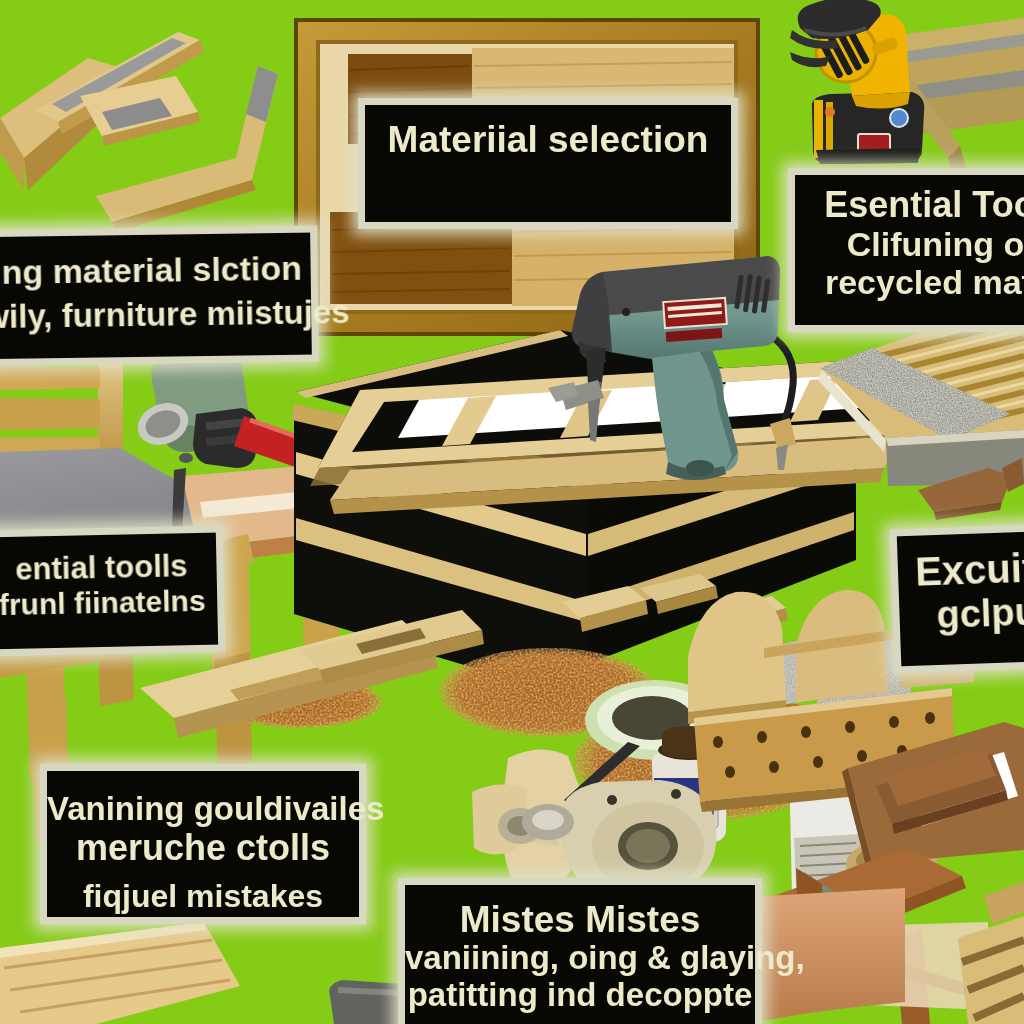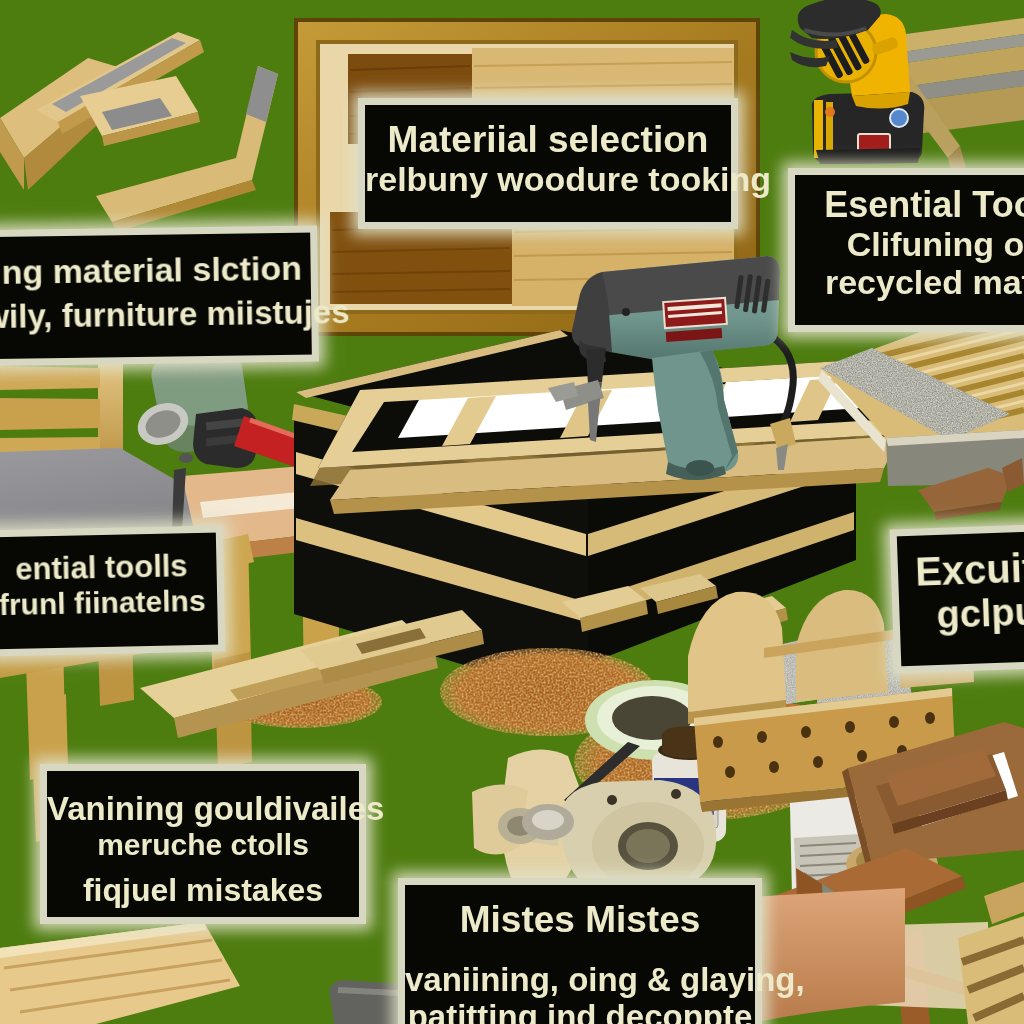--- a/index.html
+++ b/index.html
@@ -1,16 +1,16 @@
 <!DOCTYPE html>
 <html><head>
 <meta charset="utf-8">
 <style>
   html,body{margin:0;padding:0;background:#ffffff;}
-  #stage{position:relative;width:1024px;height:1024px;overflow:hidden;background:#4d7c0f;
+  #stage{position:relative;width:1024px;height:1024px;overflow:hidden;background:#84cc16;
          font-family:"Liberation Sans",sans-serif;}
   #scene{position:absolute;left:0;top:0;}
   .label{position:absolute;background:#070703;border:7px solid #d8d8c2;
          box-shadow:0 0 14px 6px rgba(224,224,198,.9);
          color:#edeac9;font-weight:bold;text-align:center;
          filter:blur(.5px);line-height:1.12;}
   .label .ln{white-space:nowrap;}
 </style>
 </head>
 <body>
@@ -483,21 +483,20 @@
     <path d="M545,952 Q500,952 444,978 Q432,984 438,996 Q444,1006 458,1002 Q512,984 552,978 Z" fill="#dda578"></path>
     <path d="M560,980 Q510,982 452,1008 Q440,1014 446,1024 L560,1024 Z" fill="#d09060"></path>
     <path d="M580,1006 Q540,1008 492,1024 L584,1024 Z" fill="#c38252"></path>
     <path d="M610,922 Q570,916 538,936 Q526,944 534,956 Q542,966 556,960 Q586,946 614,944 Z" fill="#e2ad80"></path>
     <path d="M700,916 Q660,900 620,906" stroke="#b87848" stroke-width="5" fill="none" opacity="0.6"></path>
   </g>
 </svg>
 
 <div class="label" style="left:358px;top:98px;width:366px;height:103px;padding-top:14px;">
   <div class="ln" style="font-size:37px;">Materiial selection</div>
-  <div class="ln" style="font-size:34px;">relbuny woodure tooking</div>
 </div>
 
 <div class="label" style="left:-44px;top:228px;width:348px;height:106px;padding-top:16px;transform:rotate(-0.8deg);">
   <div class="ln" style="font-size:34px;">ning material slction</div>
   <div class="ln" style="font-size:33px;margin-top:8px;">owily, furniture miistujes</div>
 </div>
 
 <div class="label" style="left:788px;top:168px;width:300px;height:140px;padding-top:10px;">
   <div class="ln" style="font-size:36px;">Esential Tools</div>
   <div class="ln" style="font-size:34px;">Clifuning oil</div>
@@ -509,23 +508,23 @@
   <div class="ln" style="font-size:30px;">frunl fiinatelns</div>
 </div>
 
 <div class="label" style="left:892px;top:526px;width:190px;height:116px;padding-top:14px;transform:rotate(-2deg);">
   <div class="ln" style="font-size:40px;">Excuitta</div>
   <div class="ln" style="font-size:38px;">gclpur</div>
 </div>
 
 <div class="label" style="left:40px;top:764px;width:312px;height:126px;padding-top:20px;">
   <div class="ln" style="font-size:33px;">Vanining gouldivailes</div>
-  <div class="ln" style="font-size:30px;">meruche ctolls</div>
+  <div class="ln" style="font-size:36px;">meruche ctolls</div>
   <div class="ln" style="font-size:32px;margin-top:11px;">fiqjuel mistakes</div>
 </div>
 
 <div class="label" style="left:398px;top:878px;width:350px;height:160px;padding-top:14px;">
   <div class="ln" style="font-size:37px;">Mistes Mistes</div>
-  <div class="ln" style="font-size:33px;margin-top:22px;">vaniining, oing &amp; glaying,</div>
+  <div class="ln" style="font-size:33px;margin-top:0;">vaniining, oing &amp; glaying,</div>
   <div class="ln" style="font-size:33px;">patitting ind decoppte</div>
 </div>
 
 </div>
 
 </body></html>

